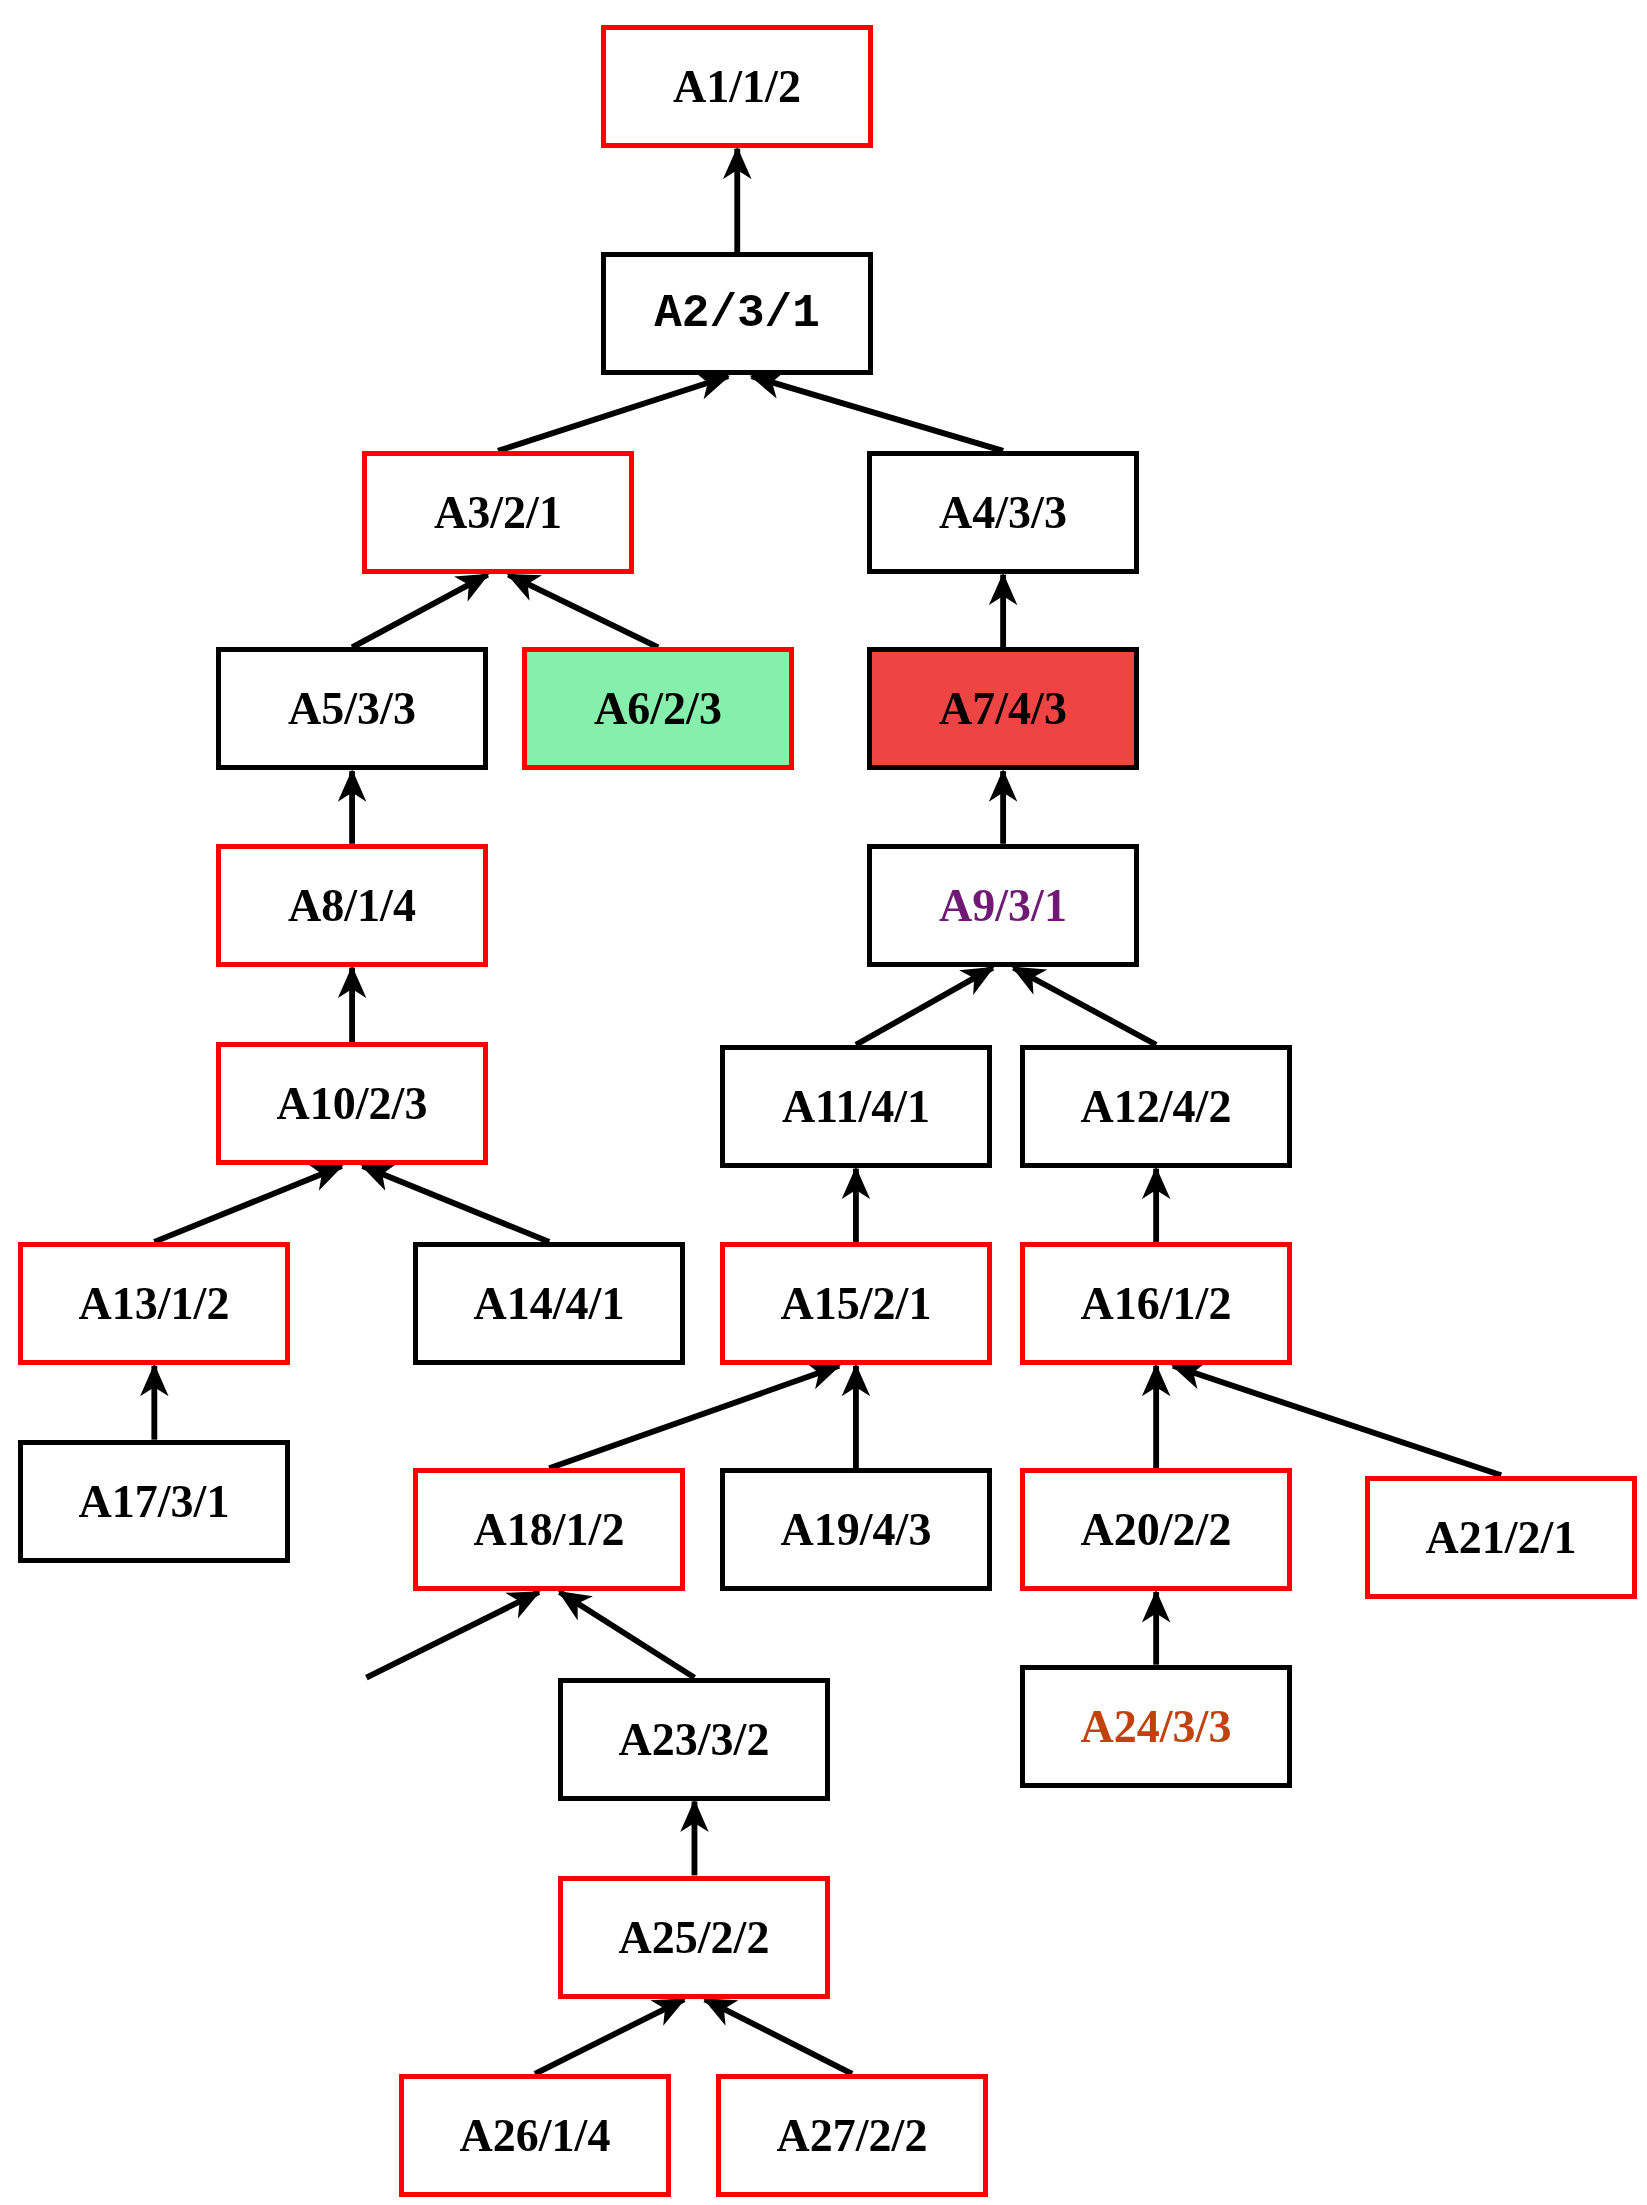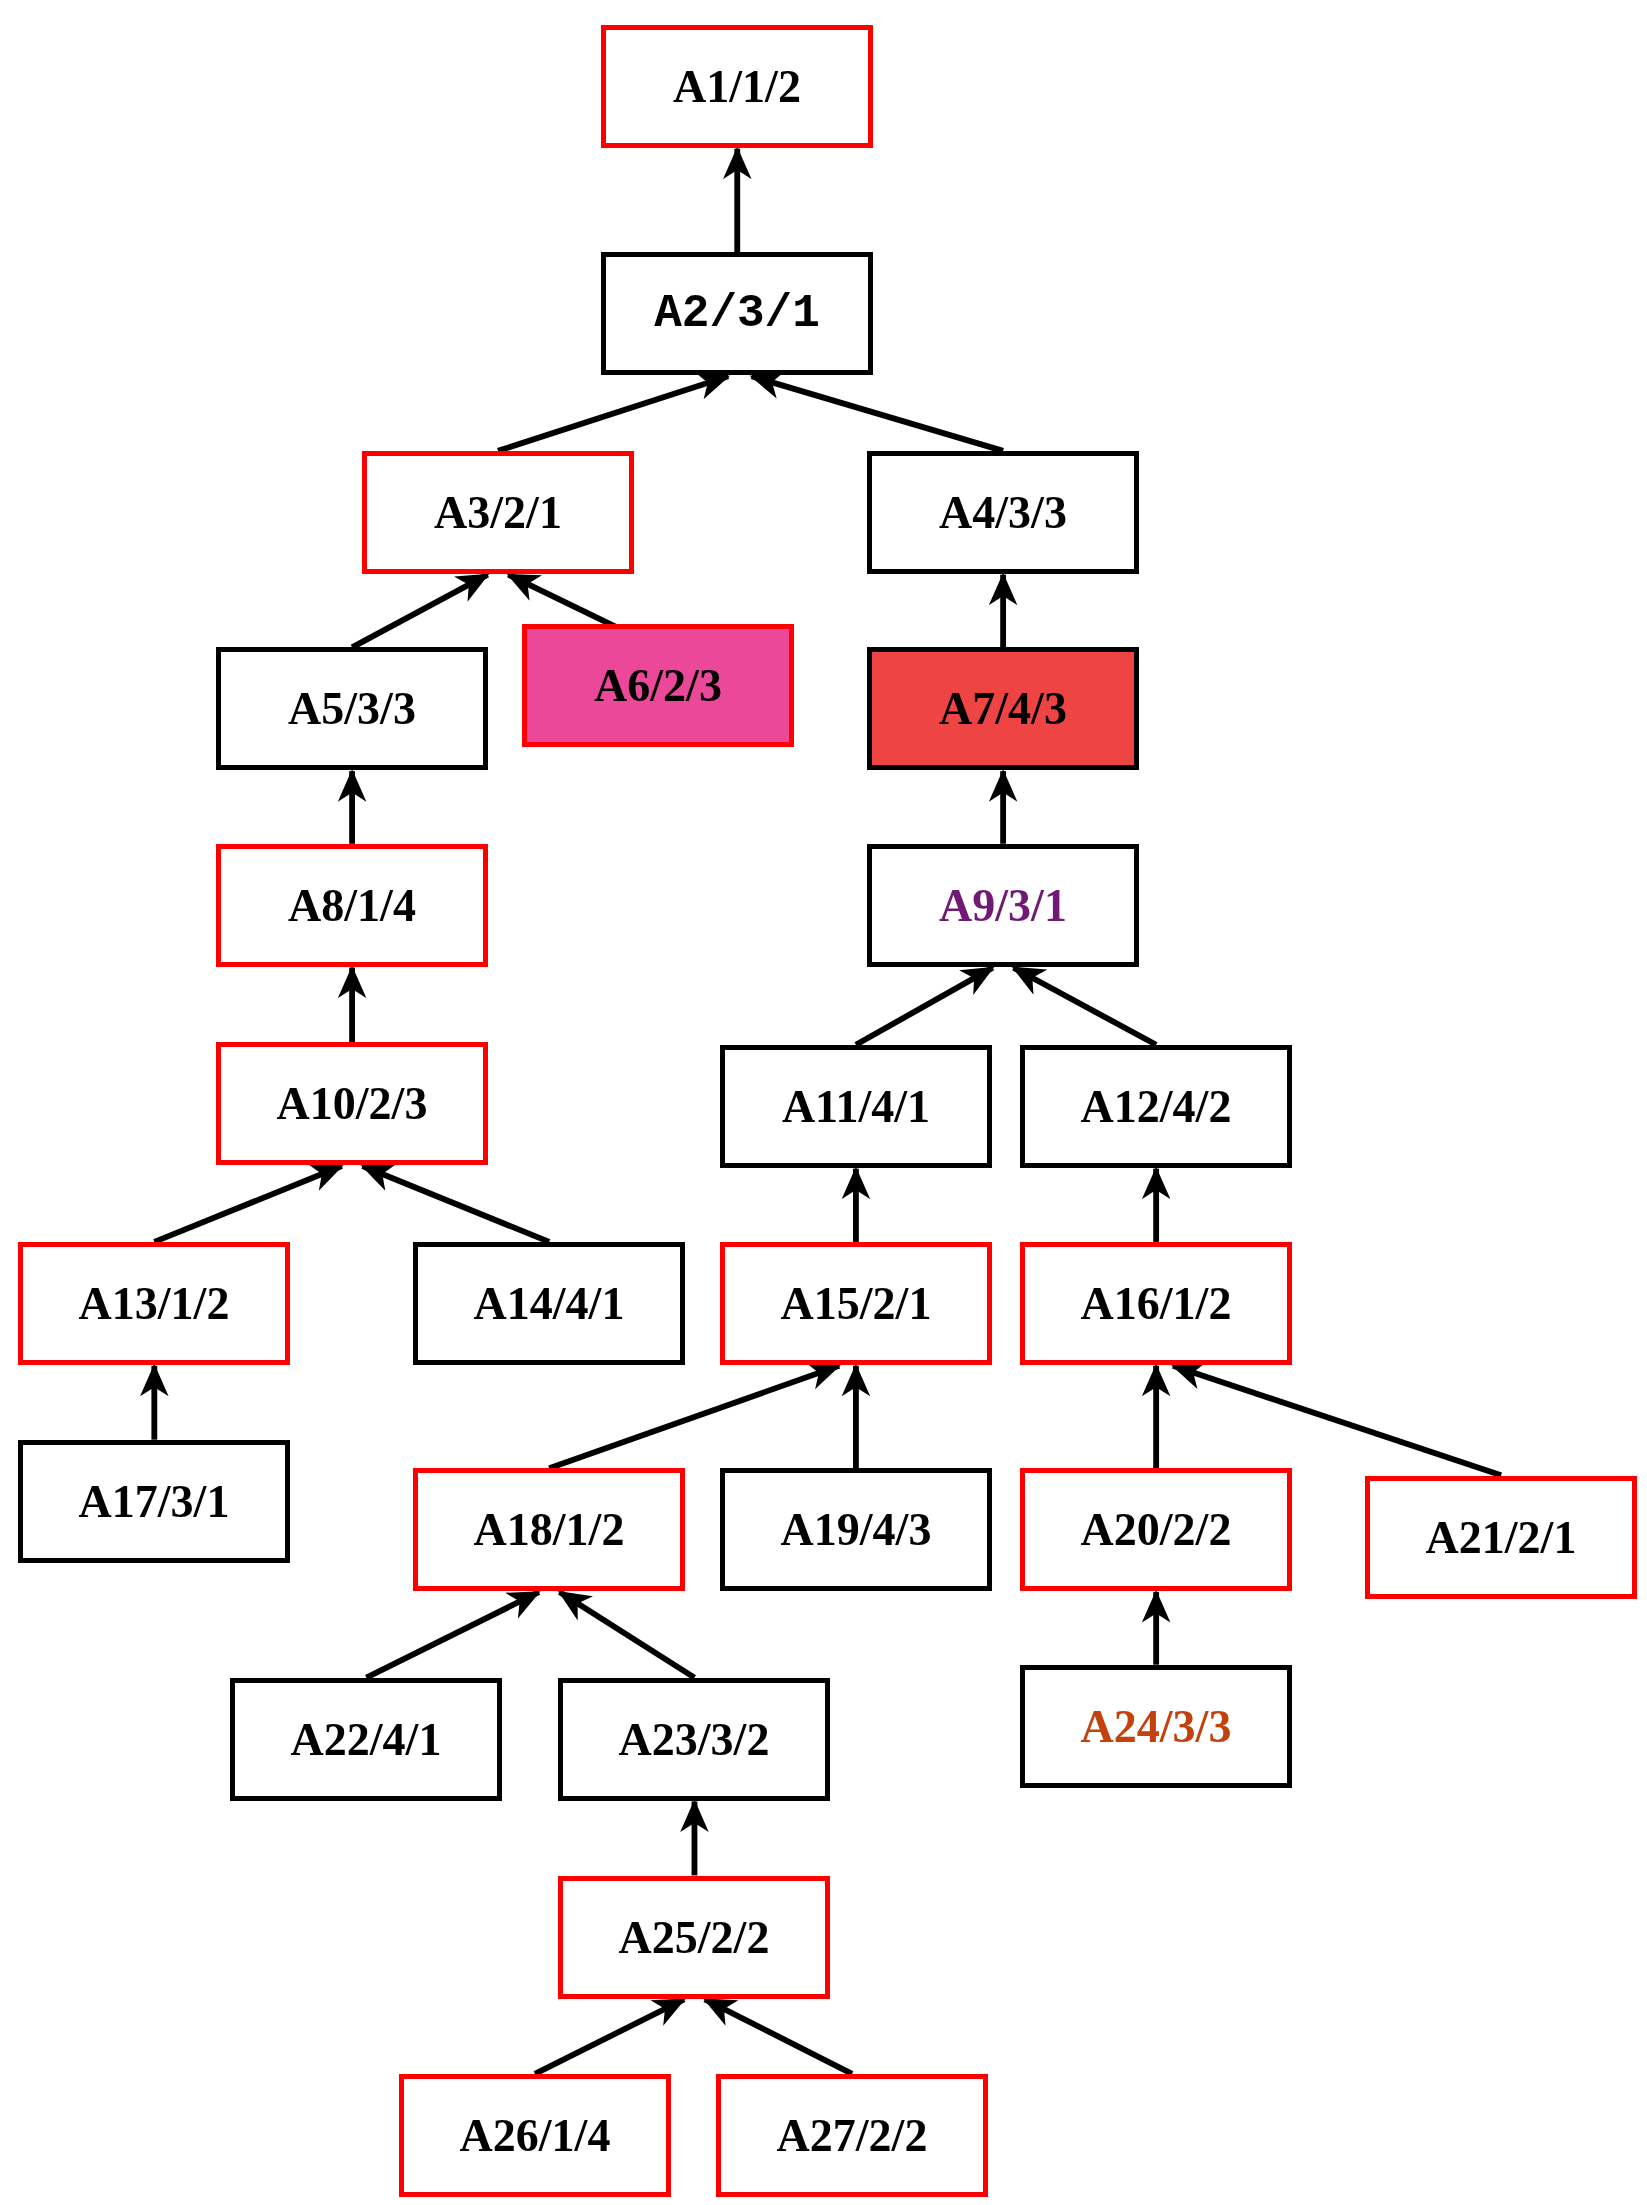--- a/index.html
+++ b/index.html
@@ -75,36 +75,35 @@
       <line marker-end="url(#arrow)" stroke="#000000" x1="1783" y1="2567" x2="1783" y2="2455"></line>
       <line marker-end="url(#arrow)" stroke="#000000" x1="1071" y1="2892" x2="1071" y2="2778"></line>
       <line marker-end="url(#arrow)" stroke="#000000" x1="825" y1="3198" x2="1055" y2="3083"></line>
       <line marker-end="url(#arrow)" stroke="#000000" x1="1314" y1="3198" x2="1087" y2="3083"></line>
     </svg>
 <div class="node" style="left: 601px; top: 25px; border-color: rgb(255, 0, 0); background: rgb(255, 255, 255); color: rgb(0, 0, 0);">A1/1/2</div>
     <div class="node" style="left: 601px; top: 252px; border-color: rgb(0, 0, 0); background: rgb(255, 255, 255); color: rgb(0, 0, 0); font-family: Liberation Mono, monospace;">A2/3/1</div>
     <div class="node" style="left: 362px; top: 451px; border-color: rgb(255, 0, 0); background: rgb(255, 255, 255); color: rgb(0, 0, 0);">A3/2/1</div>
     <div class="node" style="left: 867px; top: 451px; border-color: rgb(0, 0, 0); background: rgb(255, 255, 255); color: rgb(0, 0, 0);">A4/3/3</div>
     <div class="node" style="left: 216px; top: 647px; border-color: rgb(0, 0, 0); background: rgb(255, 255, 255); color: rgb(0, 0, 0);">A5/3/3</div>
-    <div class="node" style="left: 522px; top: 624px; border-color: rgb(255, 0, 0); background: #ec4899; color: rgb(0, 0, 0);">A6/2/3</div>
+    <div class="node" style="left: 522px; top: 647px; border-color: rgb(255, 0, 0); background: #86efac; color: rgb(0, 0, 0);">A6/2/3</div>
     <div class="node" style="left: 867px; top: 647px; border-color: rgb(0, 0, 0); background: #ef4444; color: rgb(0, 0, 0);">A7/4/3</div>
     <div class="node" style="left: 216px; top: 844px; border-color: rgb(255, 0, 0); background: rgb(255, 255, 255); color: rgb(0, 0, 0);">A8/1/4</div>
     <div class="node" style="left: 867px; top: 844px; border-color: rgb(0, 0, 0); background: rgb(255, 255, 255); color: #701a75;">A9/3/1</div>
     <div class="node" style="left: 216px; top: 1042px; border-color: rgb(255, 0, 0); background: rgb(255, 255, 255); color: rgb(0, 0, 0);">A10/2/3</div>
     <div class="node" style="left: 720px; top: 1045px; border-color: rgb(0, 0, 0); background: rgb(255, 255, 255); color: rgb(0, 0, 0); text-align: center;">A11/4/1</div>
     <div class="node" style="left: 1020px; top: 1045px; border-color: rgb(0, 0, 0); background: rgb(255, 255, 255); color: rgb(0, 0, 0);">A12/4/2</div>
     <div class="node" style="left: 18px; top: 1242px; border-color: rgb(255, 0, 0); background: rgb(255, 255, 255); color: rgb(0, 0, 0);">A13/1/2</div>
     <div class="node" style="left: 413px; top: 1242px; border-color: rgb(0, 0, 0); background: rgb(255, 255, 255); color: rgb(0, 0, 0);">A14/4/1</div>
     <div class="node" style="left: 720px; top: 1242px; border-color: rgb(255, 0, 0); background: rgb(255, 255, 255); color: rgb(0, 0, 0);">A15/2/1</div>
     <div class="node" style="left: 1020px; top: 1242px; border-color: rgb(255, 0, 0); background: rgb(255, 255, 255); color: rgb(0, 0, 0);">A16/1/2</div>
     <div class="node" style="left: 18px; top: 1440px; border-color: rgb(0, 0, 0); background: rgb(255, 255, 255); color: rgb(0, 0, 0);">A17/3/1</div>
     <div class="node" style="left: 413px; top: 1468px; border-color: rgb(255, 0, 0); background: rgb(255, 255, 255); color: rgb(0, 0, 0);">A18/1/2</div>
     <div class="node" style="left: 720px; top: 1468px; border-color: rgb(0, 0, 0); background: rgb(255, 255, 255); color: rgb(0, 0, 0);">A19/4/3</div>
     <div class="node" style="left: 1020px; top: 1468px; border-color: rgb(255, 0, 0); background: rgb(255, 255, 255); color: rgb(0, 0, 0);">A20/2/2</div>
     <div class="node" style="left: 1365px; top: 1476px; border-color: rgb(255, 0, 0); background: rgb(255, 255, 255); color: rgb(0, 0, 0);">A21/2/1</div>
-    <div class="node" style="left: 230px; top: 1678px; border-color: rgb(0, 0, 0); background: rgb(255, 255, 255); color: rgb(0, 0, 0);">A22/4/1</div>
     <div class="node" style="left: 558px; top: 1678px; border-color: rgb(0, 0, 0); background: rgb(255, 255, 255); color: rgb(0, 0, 0);">A23/3/2</div>
     <div class="node" style="left: 1020px; top: 1665px; border-color: rgb(0, 0, 0); background: rgb(255, 255, 255); color: #c2410c;">A24/3/3</div>
     <div class="node" style="left: 558px; top: 1876px; border-color: rgb(255, 0, 0); background: rgb(255, 255, 255); color: rgb(0, 0, 0);">A25/2/2</div>
     <div class="node" style="left: 399px; top: 2074px; border-color: rgb(255, 0, 0); background: rgb(255, 255, 255); color: rgb(0, 0, 0);">A26/1/4</div>
     <div class="node" style="left: 716px; top: 2074px; border-color: rgb(255, 0, 0); background: rgb(255, 255, 255); color: rgb(0, 0, 0);">A27/2/2</div>
   </div>
 
 
 </body></html>

